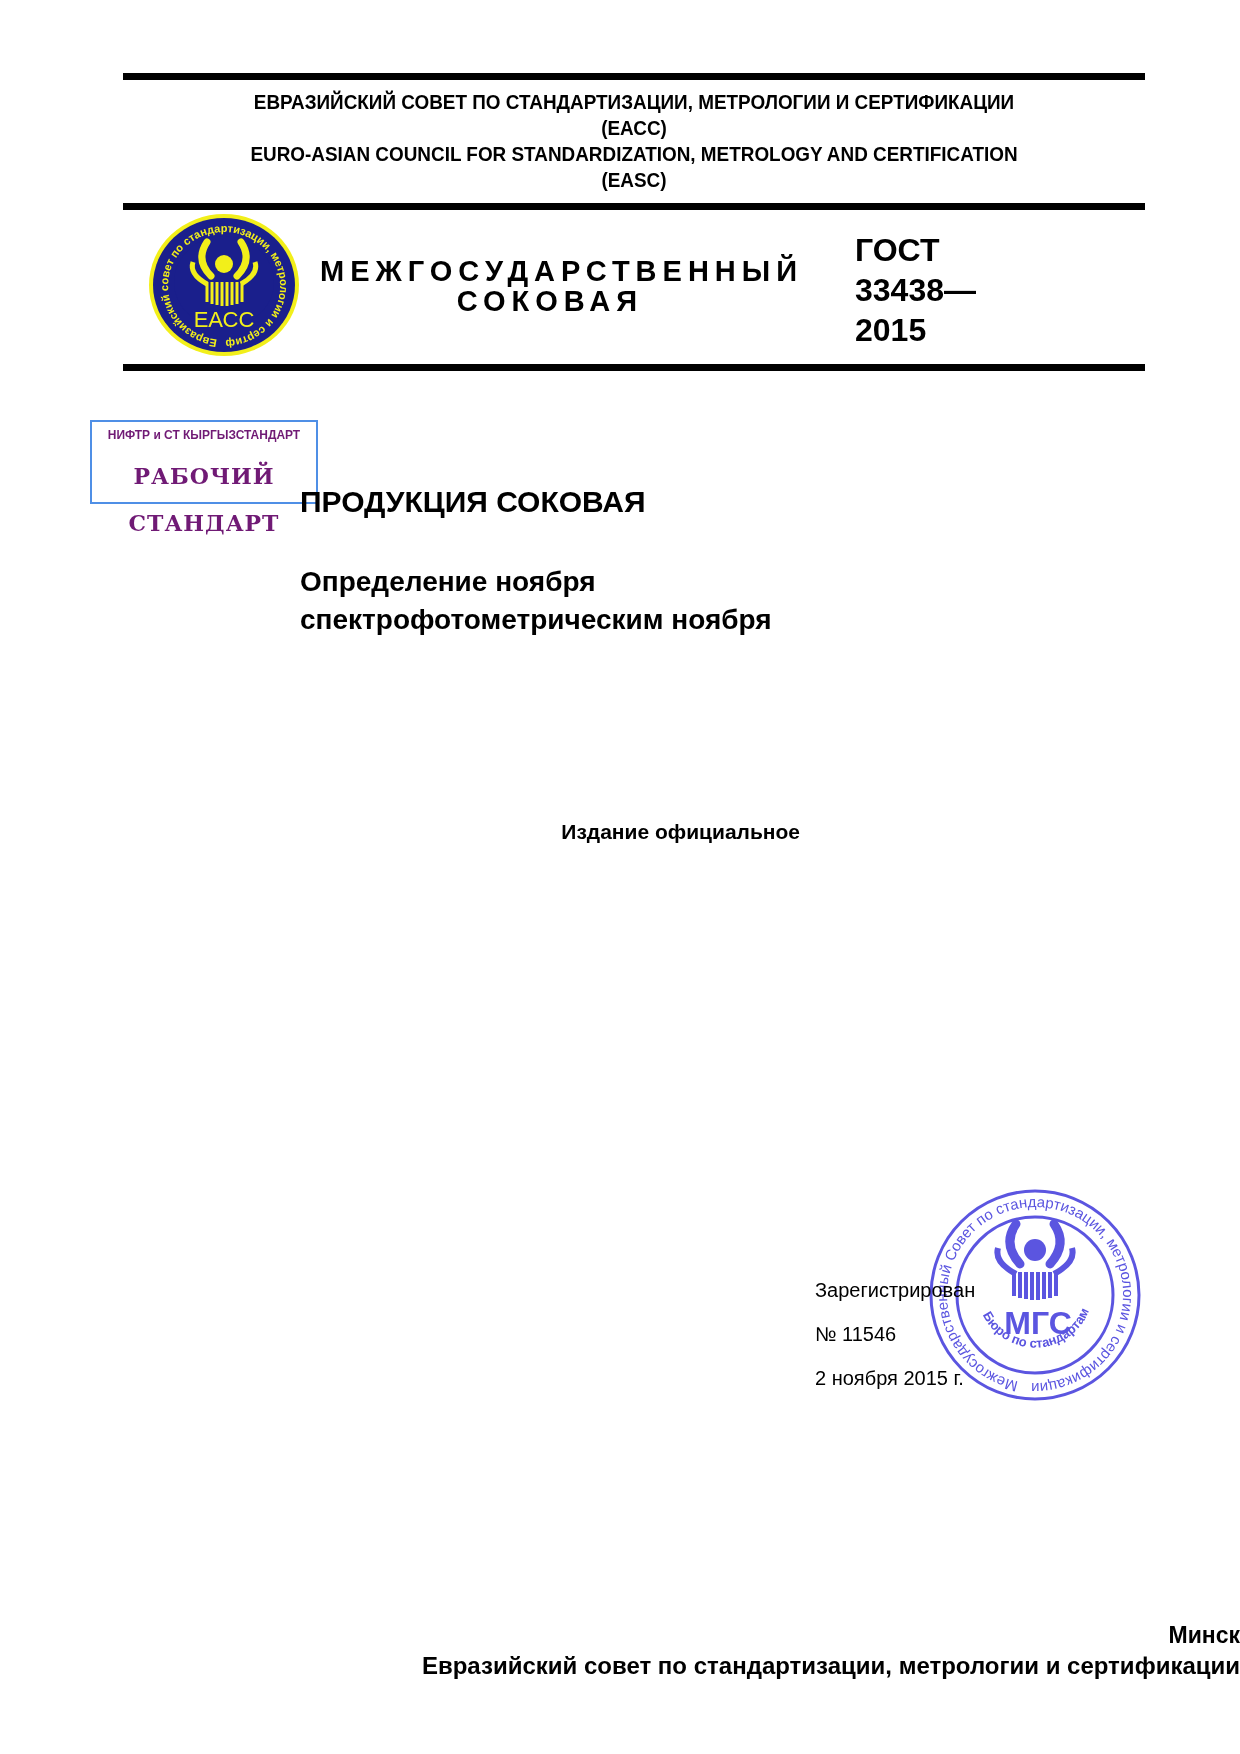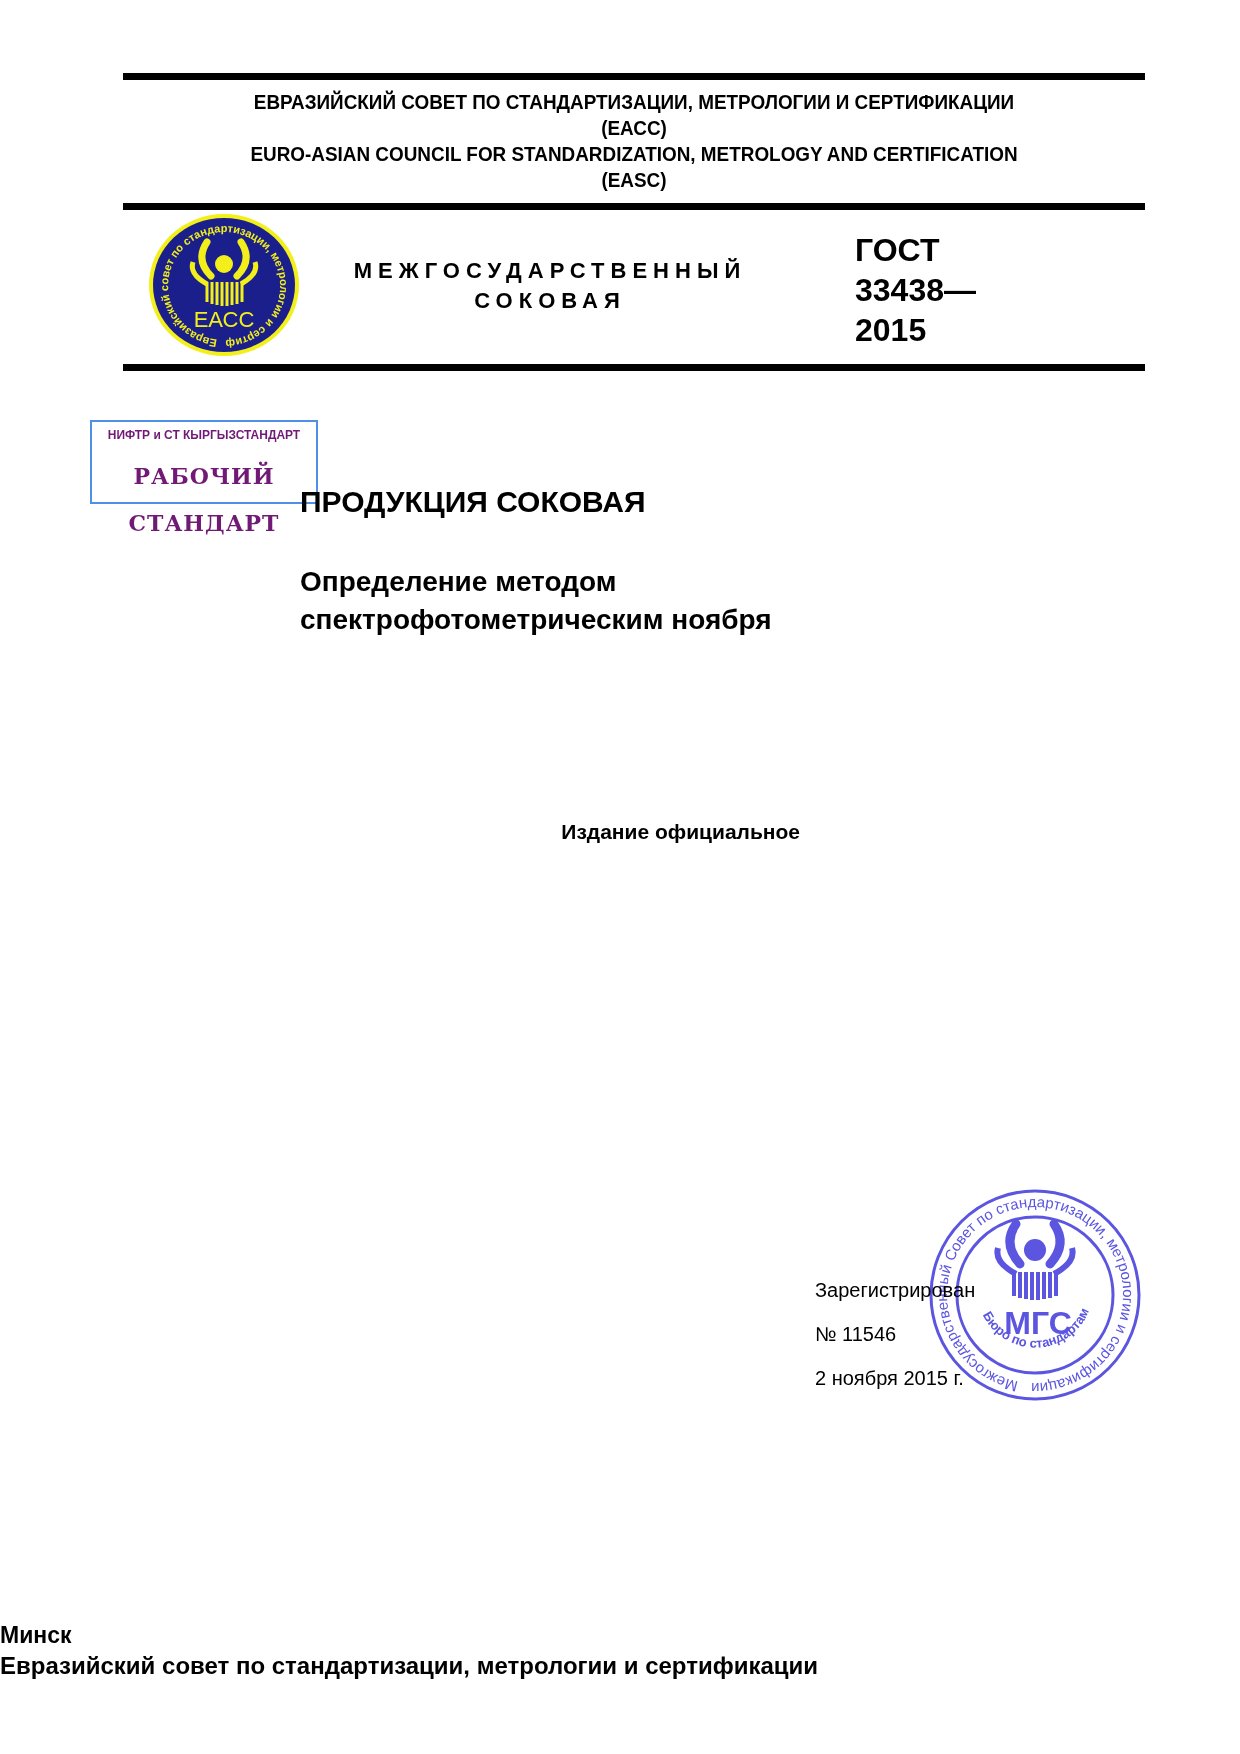--- a/index.html
+++ b/index.html
@@ -1,31 +1,31 @@
 <!DOCTYPE html>
 <html><head>
 <meta charset="utf-8">
 <style>
   html, body { margin:0; padding:0; background:#ffffff; }
   body { width:1240px; height:1754px; position:relative; overflow:hidden; font-family:"Liberation Sans", sans-serif; color:#000; }
   .rule { position:absolute; left:123px; width:1022px; height:7px; background:#000; }
   .hdr { position:absolute; left:123px; width:1022px; text-align:center; font-weight:bold; font-size:21px; line-height:27px; transform:scaleX(0.9); transform-origin:center; }
   .logo { position:absolute; left:147px; top:212px; width:154px; height:146px; }
-  .mgs-std { position:absolute; left:320px; top:256px; width:460px; text-align:center; font-weight:bold; font-size:22px; letter-spacing:6px; line-height:30px; }
+  .mgs-std { position:absolute; left:320px; top:256px; width:460px; text-align:center; font-weight:bold; font-size:29px; letter-spacing:6px; line-height:30px; }
   .gost { position:absolute; left:855px; top:230px; font-weight:bold; font-size:32px; line-height:40px; }
   .stamp-work { position:absolute; left:90px; top:420px; width:224px; height:80px; border:2px solid #4f8fe6; color:#701a75; text-align:center; }
   .stamp-work .s1 { font-family:"Liberation Sans", sans-serif; font-weight:bold; font-size:13px; margin-top:5px; transform:scaleX(0.92); }
   .stamp-work .s2 { font-family:"DejaVu Serif", serif; font-weight:bold; font-size:22px; line-height:25px; letter-spacing:1px;margin-top:22px; }
   .title { position:absolute; left:300px; width:650px; font-weight:bold; }
   .t1 { top:485px; font-size:30px; }
   .t2 { top:563px; font-size:28px; line-height:38px; }
   .edition { position:absolute; left:400px; top:820px; width:400px; text-align:right; font-weight:bold; font-size:21px; }
   .reg { position:absolute; left:815px; top:1268px; font-size:20px; line-height:44px; }
   .mgs-stamp { position:absolute; left:928px; top:1188px; width:214px; height:214px; }
-  .footer { position:absolute; left:0; width:1240px; text-align:left; font-weight:bold; font-size:23px; }
+  .footer { position:absolute; left:0; width:1240px; text-align:right; font-weight:bold; font-size:23px; }
   .f1 { top:1622px; }
   .f2 { top:1652px; font-size:24px; }
 </style>
 </head>
 <body>
 
 <div class="rule" style="top:73px;"></div>
 
 <div class="hdr" style="top:88px;">ЕВРАЗИЙСКИЙ СОВЕТ ПО СТАНДАРТИЗАЦИИ, МЕТРОЛОГИИ И СЕРТИФИКАЦИИ</div>
 <div class="hdr" style="top:114px;">(ЕАСС)</div>
@@ -78,21 +78,21 @@
 <div class="rule" style="top:364px;"></div>
 
 <div class="stamp-work">
   <div class="s1">НИФТР и СТ КЫРГЫЗСТАНДАРТ</div>
   <div class="s2">РАБОЧИЙ</div>
   <div class="s2">СТАНДАРТ</div>
 </div>
 
 <div class="title t1">ПРОДУКЦИЯ СОКОВАЯ</div>
 <div class="title t2">
-  <div>Определение методом</div>
+  <div>Определение ноября</div>
   <div>спектрофотометрическим ноября</div>
 </div>
 
 <div class="edition">Издание официальное</div>
 
 <div class="mgs-stamp">
   <svg width="214" height="214" viewBox="0 0 214 214">
     <defs>
       <path id="mgsRing" d="M107,195 A88,88 0 1,1 107.1,195"></path>
       <path id="mgsInner" d="M52,120 A58,58 0 0,0 162,120"></path>

